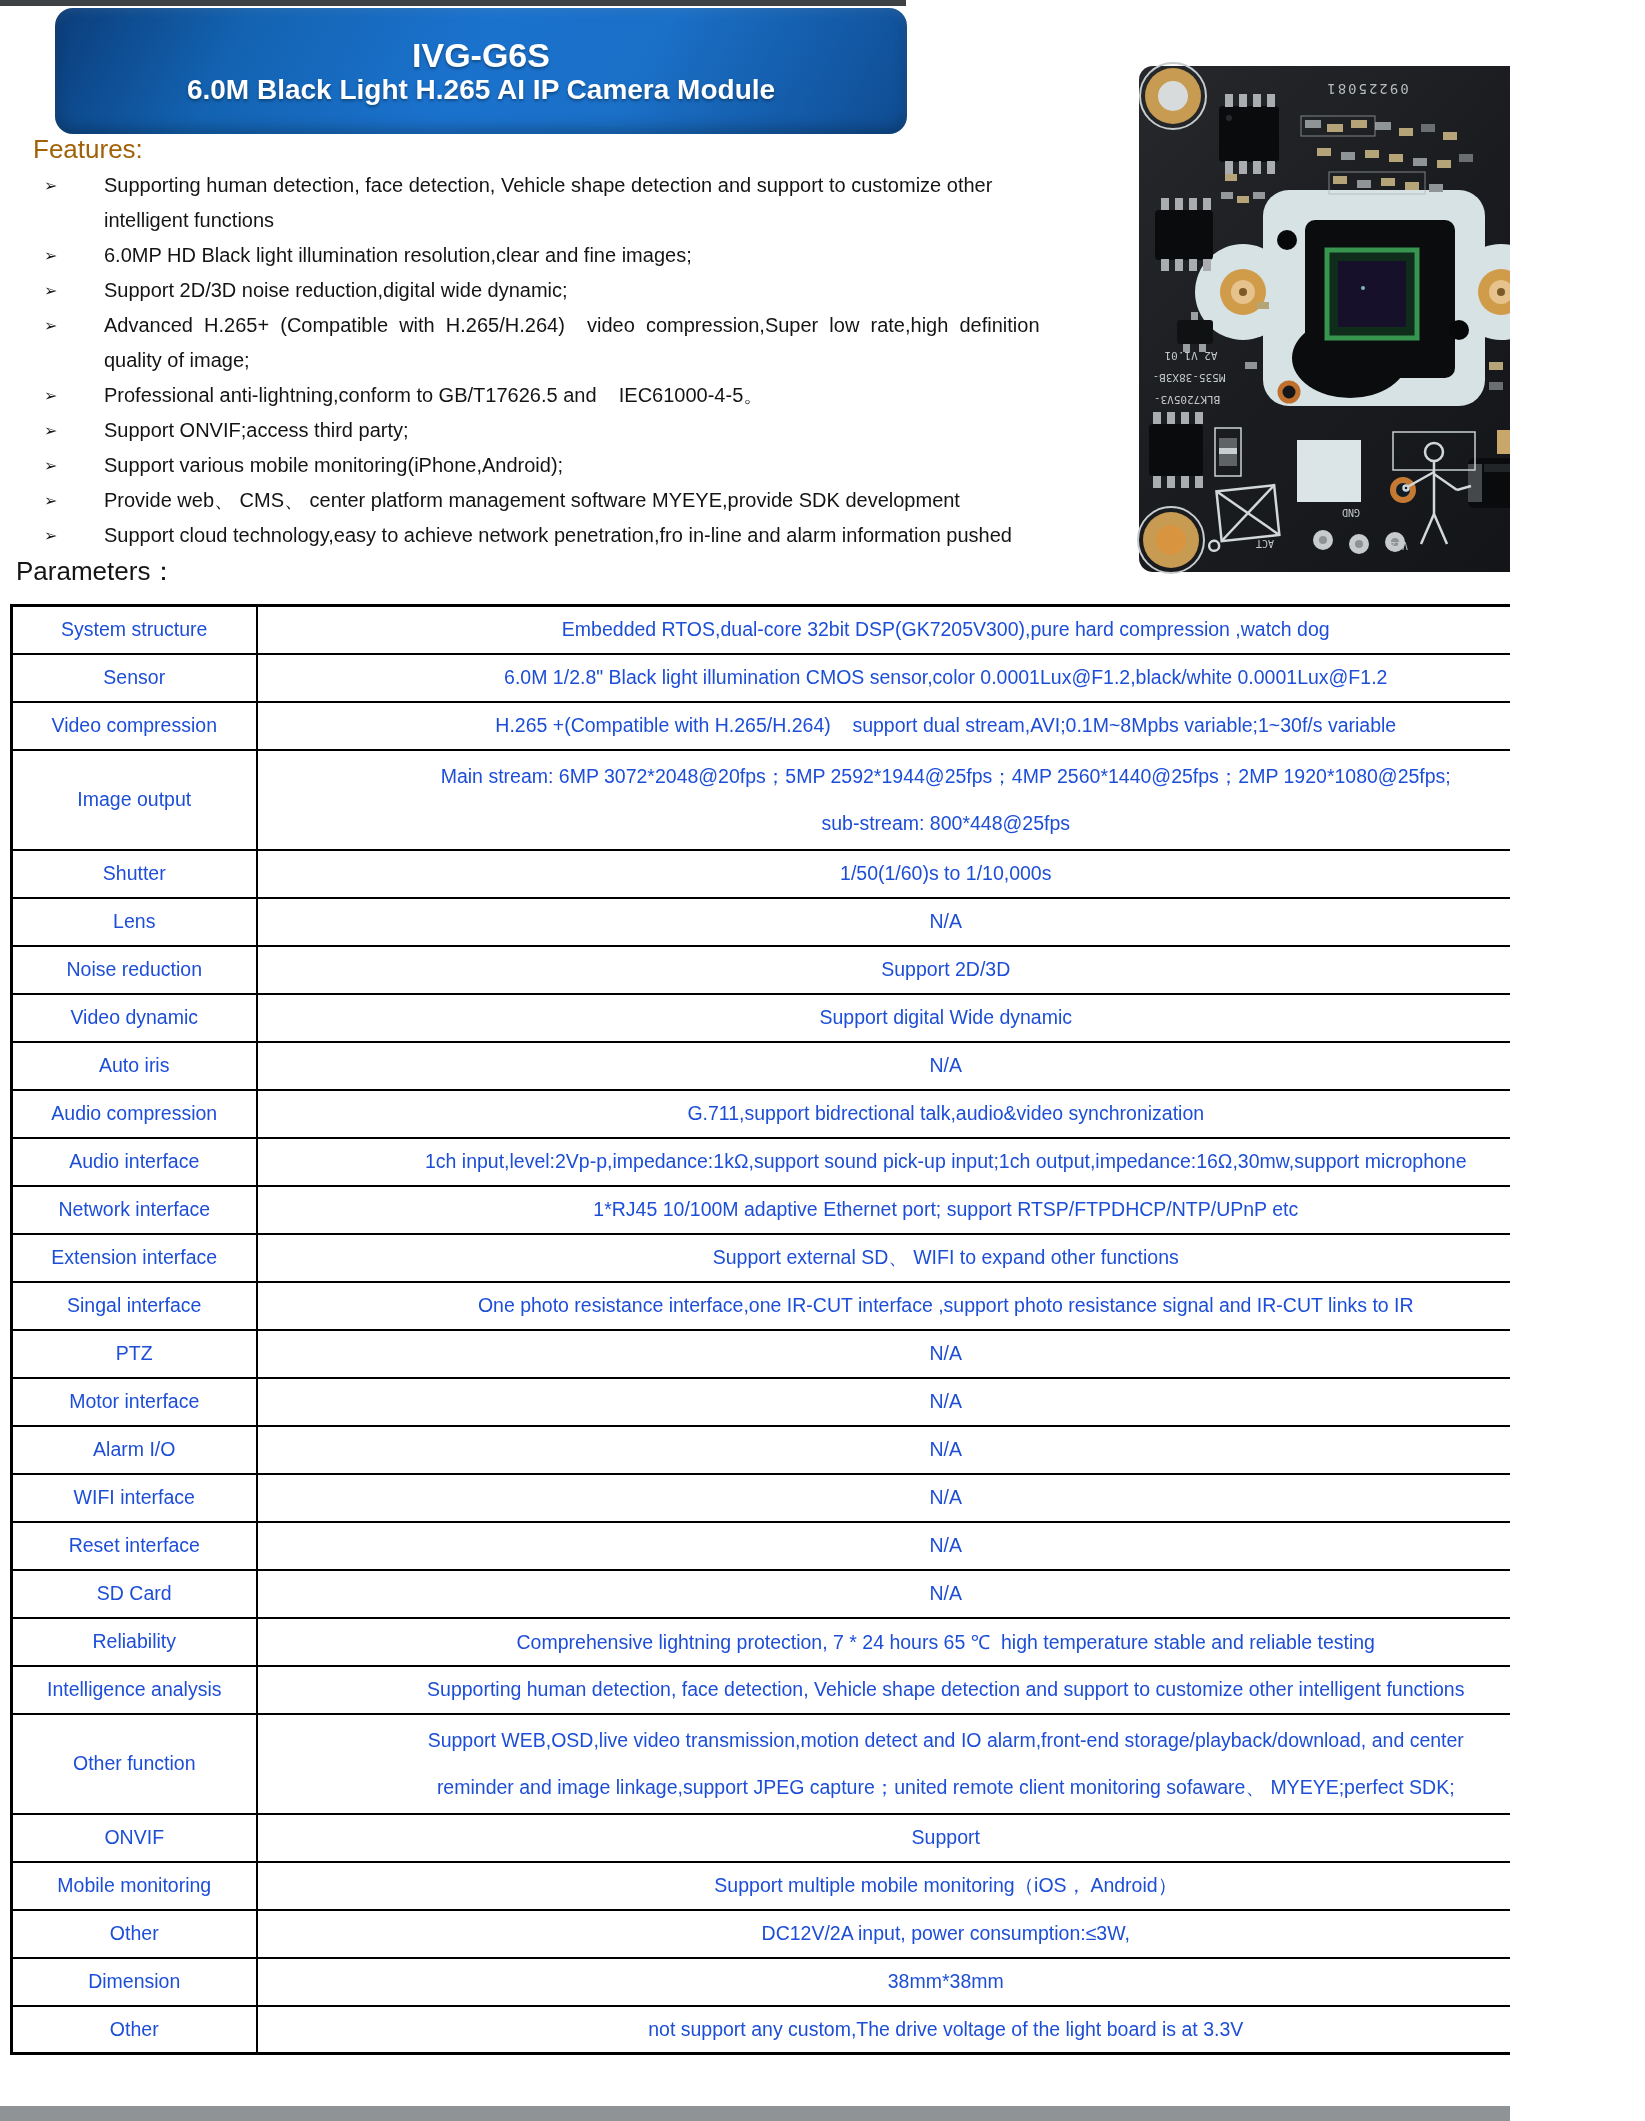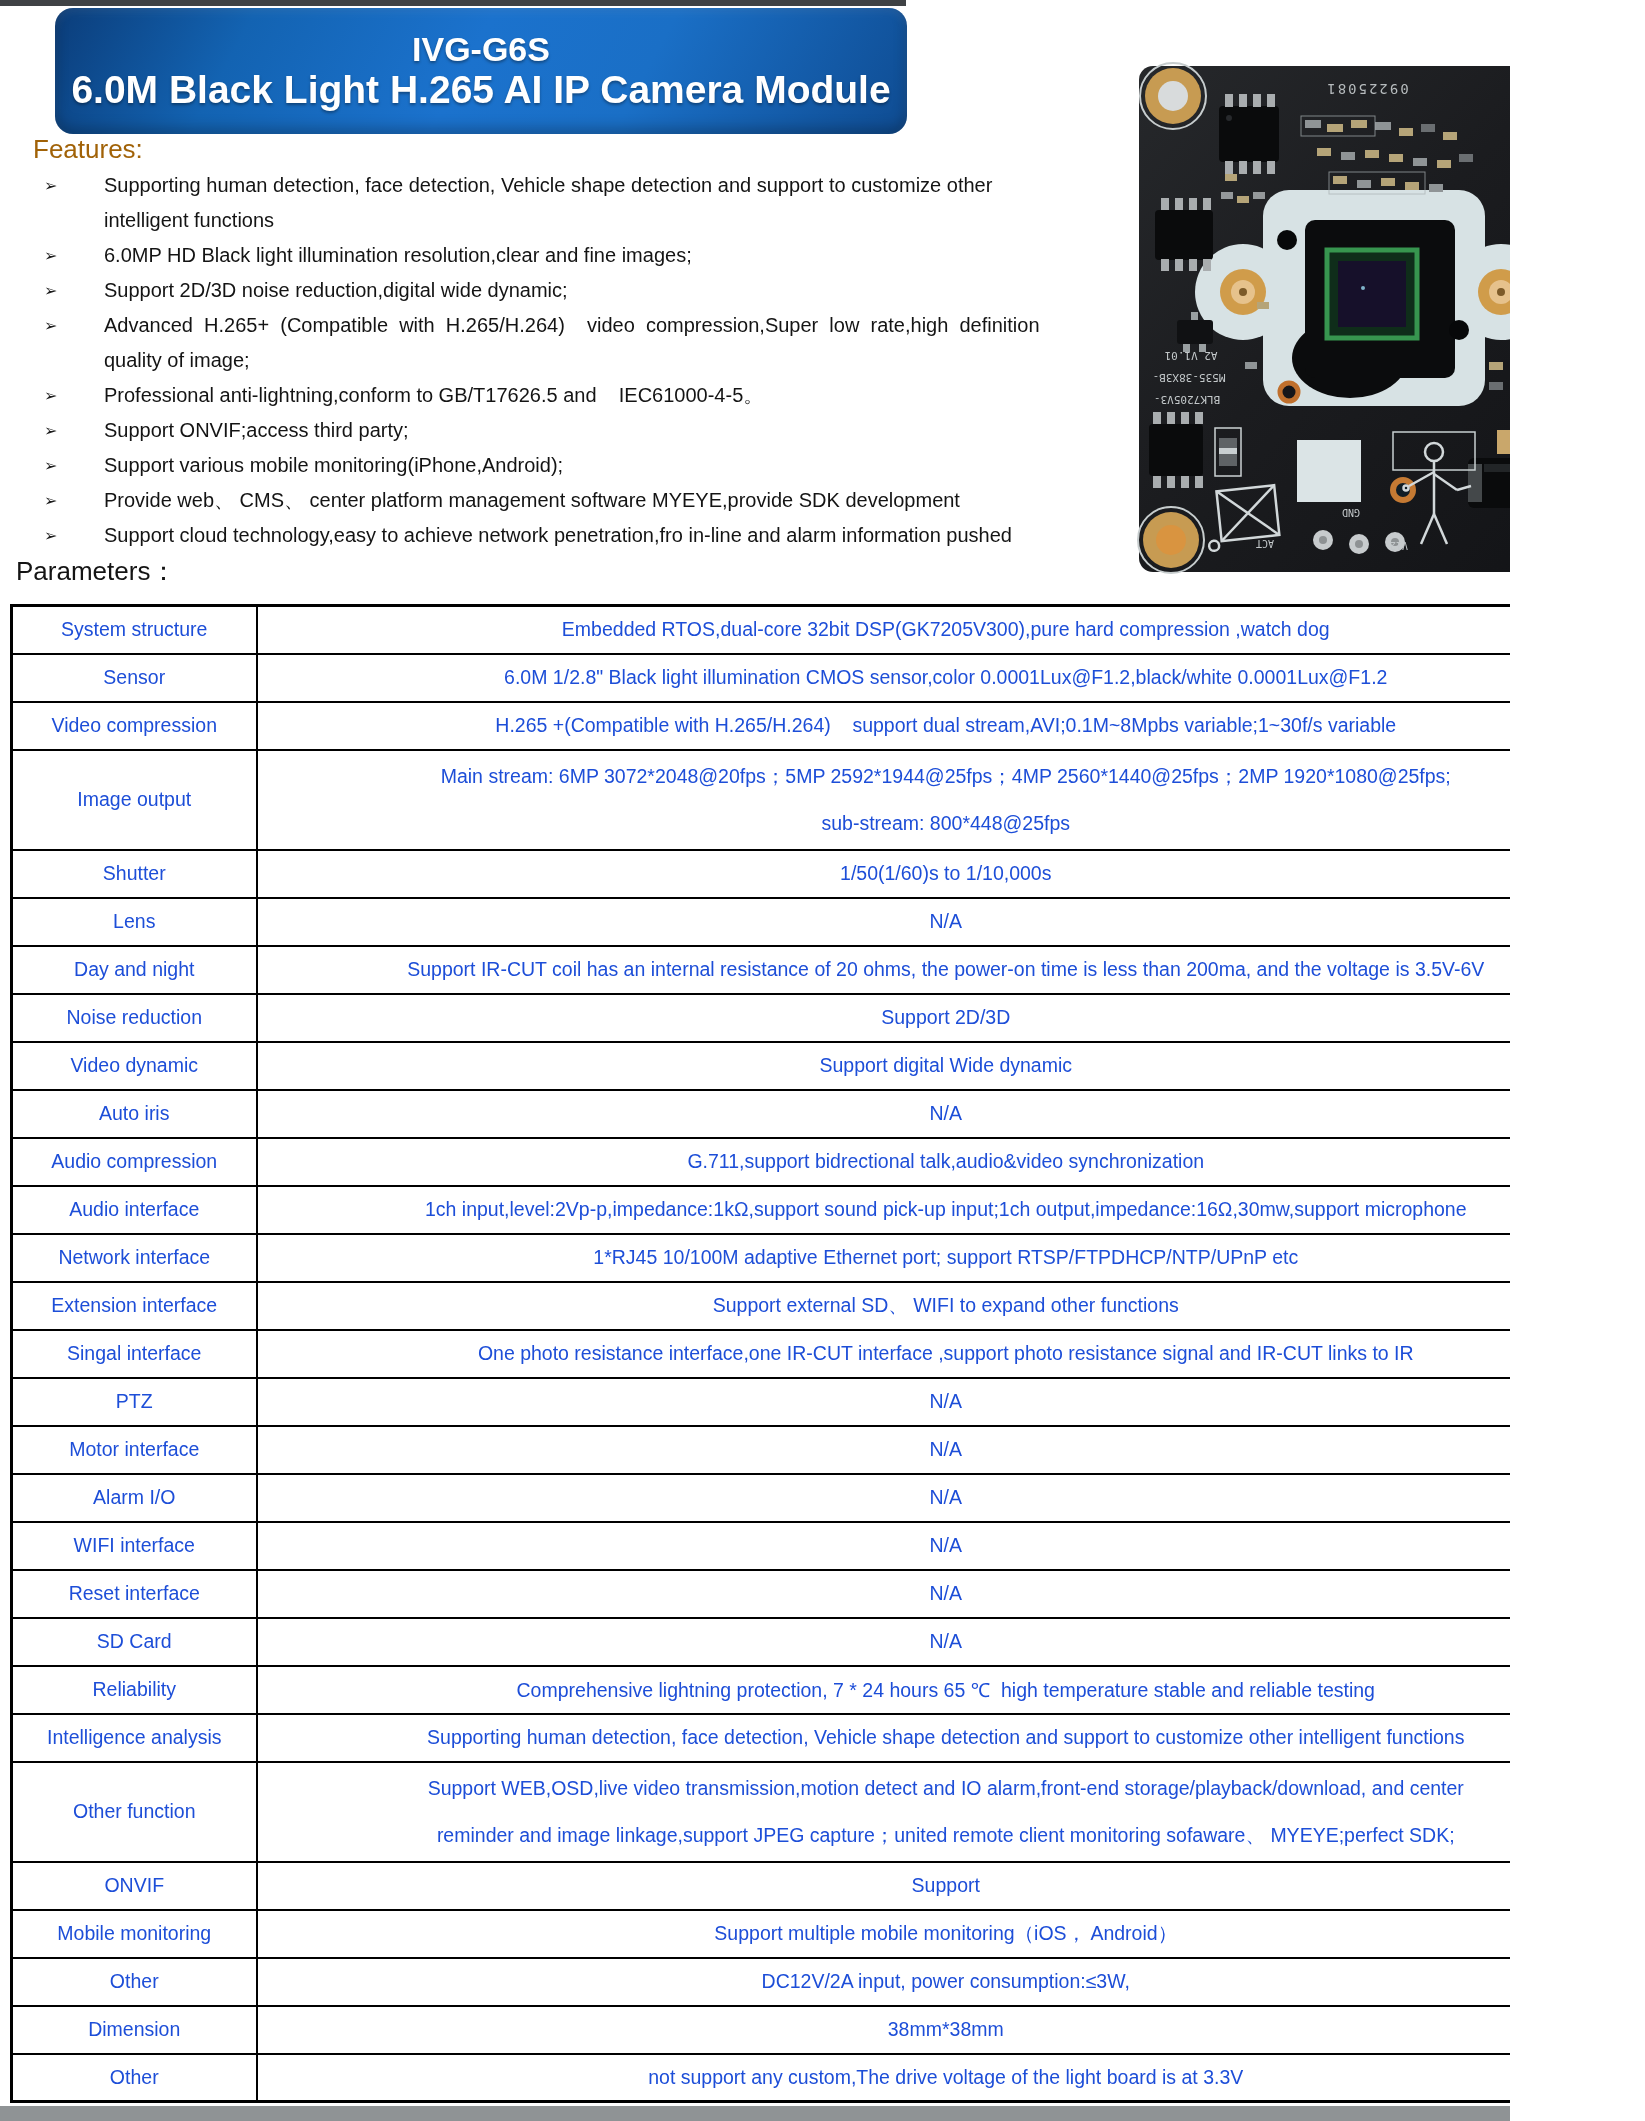--- a/index.html
+++ b/index.html
@@ -7,21 +7,21 @@
   .page{position:relative;width:1510px;height:2121px;background:#fff;overflow:hidden;}
 
   .top-bar{position:absolute;left:0;top:0;width:906px;height:6px;background:#3f4245;}
   .bottom-bar{position:absolute;left:0;top:2106px;width:1645px;height:15px;background:#8f9395;}
 
   .banner{position:absolute;left:55px;top:8px;width:852px;height:126px;border-radius:18px;
     background:linear-gradient(118deg,#0b3d7a 0%,#1363b2 22%,#1b72cd 48%,#1a6fc6 68%,#0f4c92 100%);
     display:flex;flex-direction:column;align-items:center;justify-content:center;
     box-shadow:inset 0 -6px 14px rgba(0,0,0,.25), inset 0 4px 10px rgba(255,255,255,.08);}
   .banner .model{font-size:34px;font-weight:bold;color:#fff;line-height:1.12;text-shadow:0 2px 3px rgba(0,0,0,.35);}
-  .banner .pname{font-size:39px;font-weight:bold;color:#fff;line-height:1.15;text-shadow:0 2px 3px rgba(0,0,0,.35);}
+  .banner .pname{font-size:28px;font-weight:bold;color:#fff;line-height:1.15;text-shadow:0 2px 3px rgba(0,0,0,.35);}
 
   .features-heading{position:absolute;left:33px;top:134px;font-size:26px;color:#a16207;}
   ul.features{position:absolute;left:38px;top:168px;width:1078px;margin:0;padding:0;list-style:none;}
   li.feature-item{display:flex;align-items:flex-start;}
   li.feature-item .bullet{width:60px;flex:0 0 60px;font-size:16px;line-height:35px;padding-left:6px;color:#1a1a1a;}
   li.feature-item .ftext{flex:1;font-size:20px;line-height:35px;color:#141414;white-space:pre-wrap;}
 
   .params-heading{position:absolute;left:16px;top:554px;font-size:26px;color:#141414;}
 
   table.params{position:absolute;left:10px;top:604px;width:1627px;border-collapse:collapse;table-layout:fixed;
@@ -335,24 +335,20 @@
         </tr>
         <tr>
           <td class="label">Shutter</td>
           <td class="value">1/50(1/60)s to 1/10,000s</td>
         </tr>
         <tr>
           <td class="label">Lens</td>
           <td class="value">N/A</td>
         </tr>
         <tr>
-          <td class="label">Day and night</td>
-          <td class="value">Support IR-CUT coil has an internal resistance of 20 ohms, the power-on time is less than 200ma, and the voltage is 3.5V-6V</td>
-        </tr>
-        <tr>
           <td class="label">Noise reduction</td>
           <td class="value">Support 2D/3D</td>
         </tr>
         <tr>
           <td class="label">Video dynamic</td>
           <td class="value">Support digital Wide dynamic</td>
         </tr>
         <tr>
           <td class="label">Auto iris</td>
           <td class="value">N/A</td>

